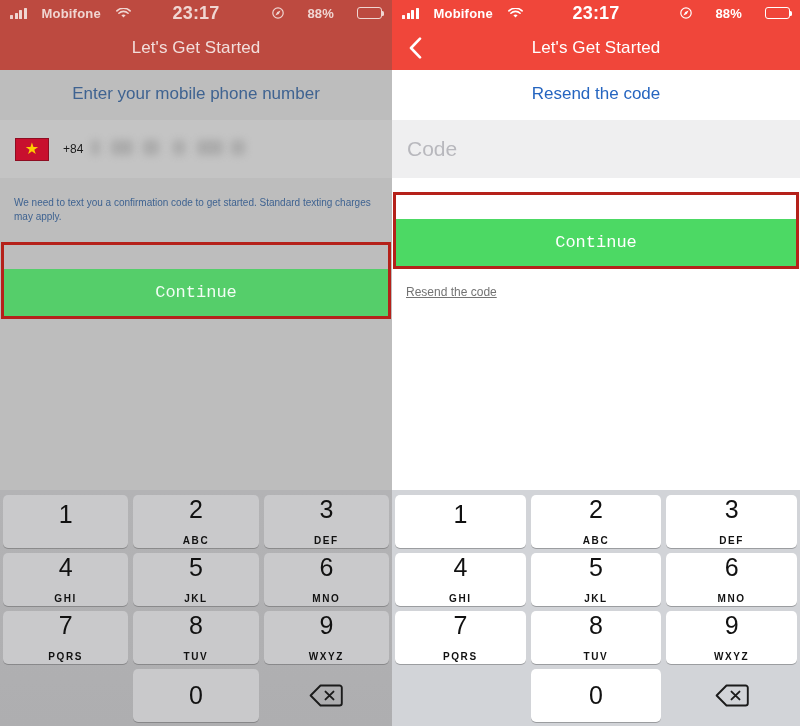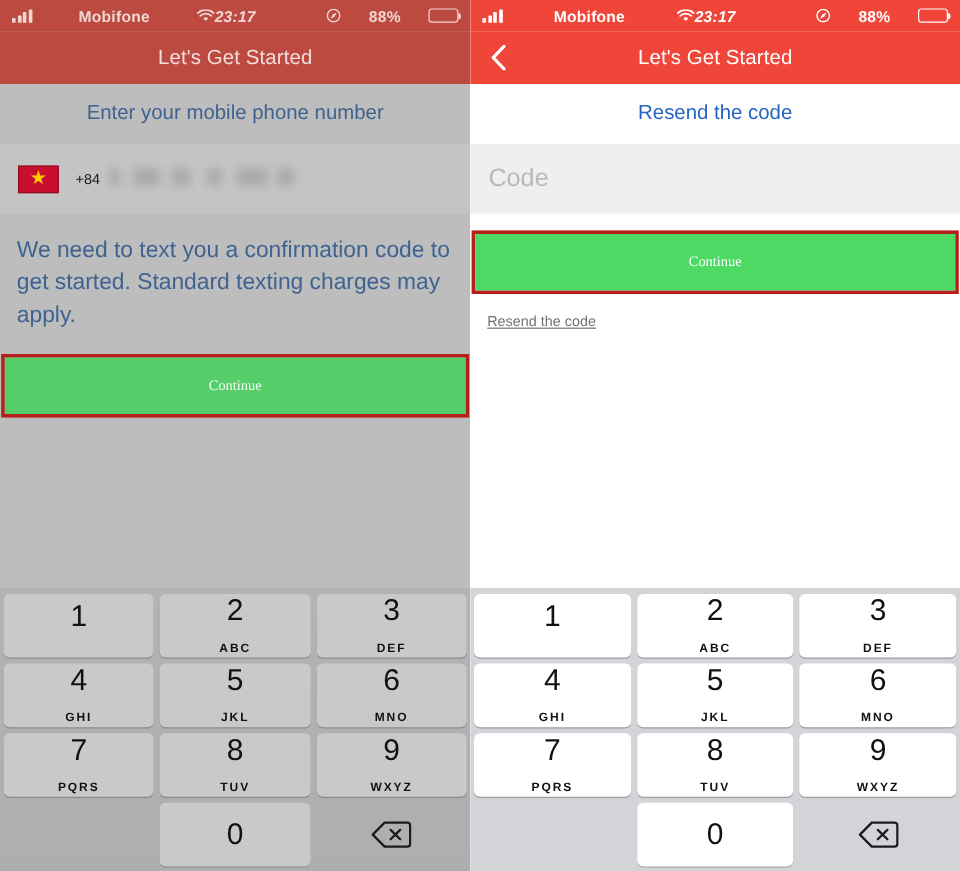--- a/index.html
+++ b/index.html
@@ -17,22 +17,22 @@
   .panel-right { width: 408px; background: #ffffff; }
 
   
   .statusbar {
     height: 26px; flex: 0 0 26px;
     display: flex; align-items: center;
     padding: 0 10px;
     color: #ffffff; font-size: 13px; font-weight: bold;
     letter-spacing: .2px;
   }
-  .sb-left  { display: flex; align-items: center; gap: 5px; flex: 1 1 0; justify-content: space-between; }
-  .sb-mid   { flex: 0 0 auto; font-size: 13px; font-style: italic; }
+  .sb-left  { display: flex; align-items: center; gap: 15px; flex: 1 1 0; }
+  .sb-mid   { flex: 0 0 auto; font-size: 18px; }
   .sb-right { display: flex; align-items: center; gap: 23px; flex: 1 1 0; justify-content: flex-end; }
 
   .signal { display: flex; align-items: flex-end; gap: 1.5px; height: 11px; }
   .signal i { display: block; width: 3px; background: #fff; border-radius: .5px; }
   .signal i:nth-child(1) { height: 3.5px; opacity: .95; }
   .signal i:nth-child(2) { height: 6px; }
   .signal i:nth-child(3) { height: 8.5px; }
   .signal i:nth-child(4) { height: 11px; }
   .wifi { width: 15px; height: 11px; position: relative; }
   .wifi svg { display: block; }
@@ -114,39 +114,40 @@
   .blurnum span:nth-child(4) { left: 82px; width: 12px; }
   .blurnum span:nth-child(5) { left: 106px; width: 26px; }
   .blurnum span:nth-child(6) { left: 140px; width: 14px; }
 
   .placeholder {
     font-size: 21px; color: #b8b8bd;
   }
 
   .hint {
     padding: 18px 14px 0;
-    font-size: 19px; line-height: 1.42;
+    font-size: 10px; line-height: 1.42;
     color: #3f6391;
   }
 
   
   .annot {
     border: 3px solid #b5211a;
     margin: 18px 1px 0;
     padding: 0;
   }
   .panel-right .annot { margin-top: 14px; }
   .continue-btn {
     height: 47px;
     background: #4cd964;
     display: flex; align-items: center; justify-content: center;
-    color: #ffffff; font-size: 12px;
+    color: #ffffff; font-size: 17px;
     border: none; width: 100%;
-    font-family: Liberation Serif, serif;
+    font-family: Liberation Mono, monospace;
     cursor: pointer;
+    margin-top: 24px;
   }
   .panel-left .continue-btn { background: #55ce6a; color: #f3fdf5; }
 
   .resend {
     padding: 16px 14px 0;
     font-size: 12px; color: #737373;
     text-decoration: underline;
     display: inline-block; align-self: flex-start;
     cursor: pointer;
   }

